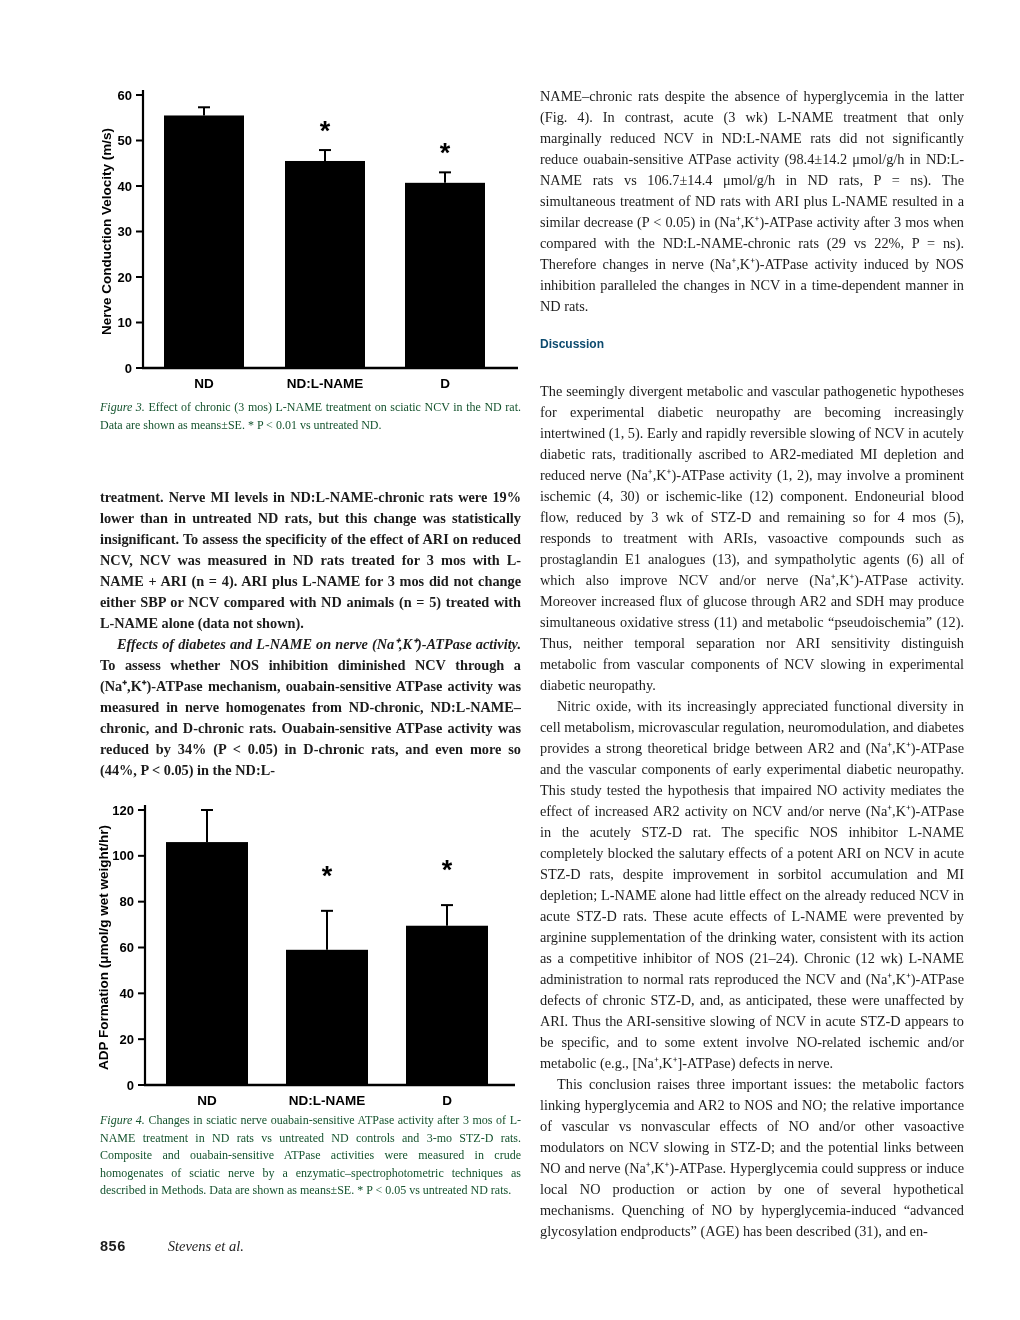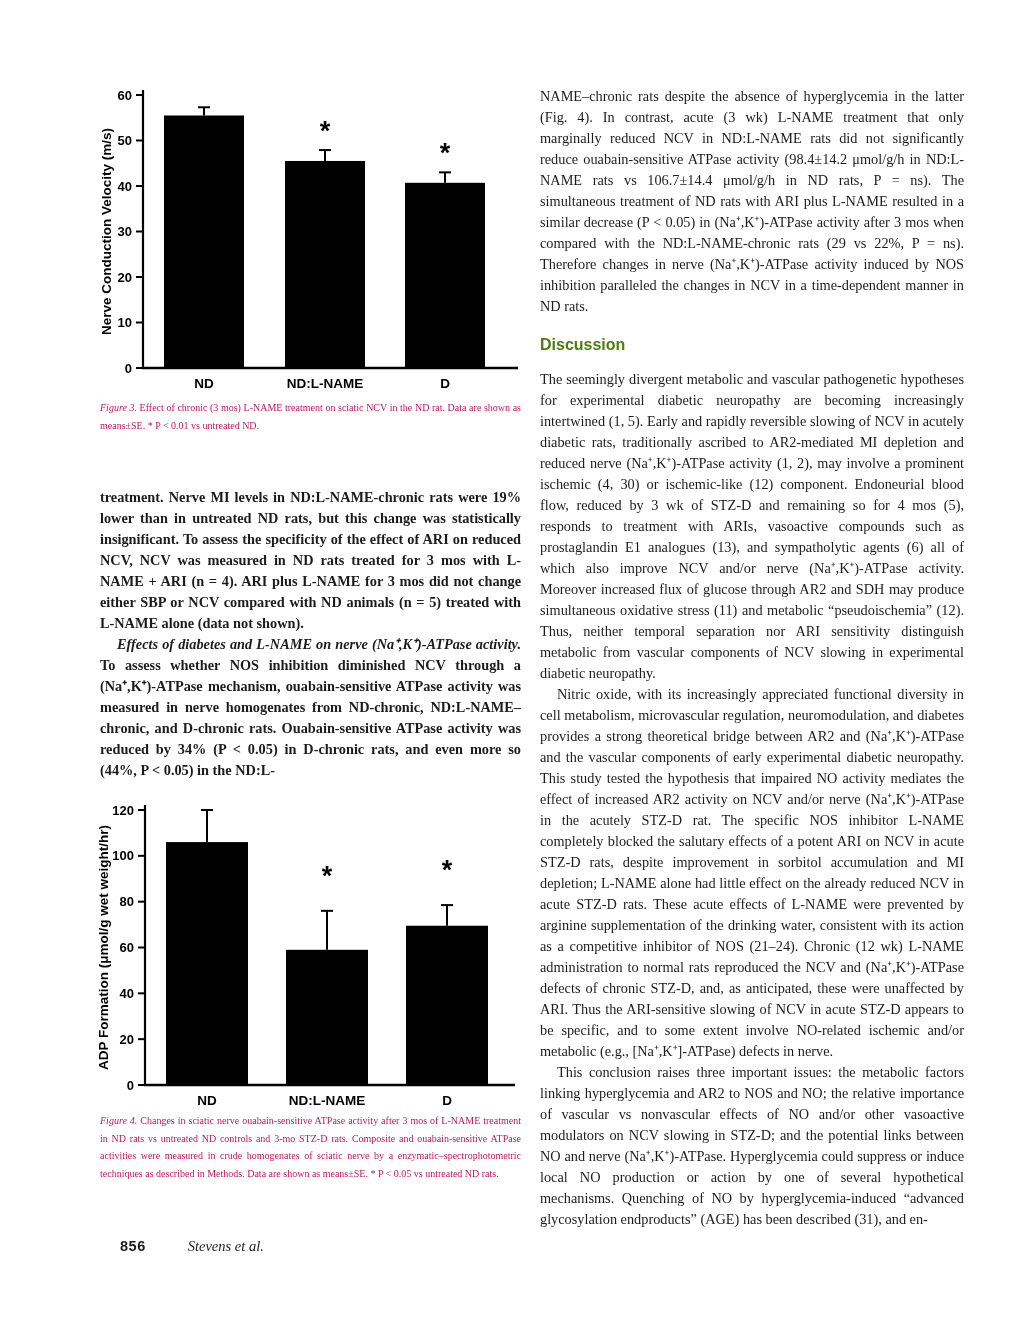--- a/index.html
+++ b/index.html
@@ -18,31 +18,31 @@
     font-size: 14.3px;
     line-height: 21px;
     text-align: justify;
     hyphens: auto;
     -webkit-hyphens: auto;
   }
   .body-text p + p.indent { }
   .indent { text-indent: 17px; }
   .ital { font-style: italic; }
   .caption {
-    font-size: 10px;
+    font-size: 12px;
     line-height: 17.6px;
     text-align: justify;
-    color: #be185d;
+    color: #14532d;
   }
   .discussion-heading {
     font-family: "Liberation Sans", sans-serif;
     font-weight: bold;
-    font-size: 16px;
-    margin: 17px 0 14px 0;
-    color: #4d7c0f;
+    font-size: 12px;
+    margin: 17px 0 26px 0;
+    color: #0c4a6e;
   }
   .chart-svg { display: block; }
   .footer { font-size: 14.5px; }
   .footer .pagenum {
     font-family: "Liberation Sans", sans-serif;
     font-weight: bold;
     letter-spacing: 0.5px;
   }
   .footer .authors {
     font-style: italic;
@@ -124,21 +124,21 @@
       <text x="232" y="79.83333333333334" text-anchor="middle" font-size="27" font-weight="bold" font-family="&quot;Liberation Sans&quot;, sans-serif" fill="#000000">*</text>
       <rect x="311" y="120.72916666666666" width="82" height="159.27083333333334" fill="#000000"></rect>
       <line x1="352" y1="120.72916666666666" x2="352" y2="100.10416666666666" stroke="#000000" stroke-width="2"></line>
       <line x1="346" y1="100.10416666666666" x2="358" y2="100.10416666666666" stroke="#000000" stroke-width="2"></line>
       <text x="352" y="300" text-anchor="middle" font-size="13.5" font-weight="bold" font-family="&quot;Liberation Sans&quot;, sans-serif" fill="#000000">D</text>
       <text x="352" y="74.10416666666666" text-anchor="middle" font-size="27" font-weight="bold" font-family="&quot;Liberation Sans&quot;, sans-serif" fill="#000000">*</text>
     </svg>
 
   <p class="caption abs" style="left:100px; top:1112px; width:421px;"><span class="ital">Figure 4.</span><span> Changes in sciatic nerve ouabain-sensitive ATPase activity after 3 mos of L-NAME treatment in ND rats vs untreated ND controls and 3-mo STZ-D rats. Composite and ouabain-sensitive ATPase activities were measured in crude homogenates of sciatic nerve by a enzymatic–spectrophotometric techniques as described in Methods. Data are shown as means±SE. * P &lt; 0.05 vs untreated ND rats.</span></p>
 
-  <div class="footer abs" style="left:100px; top:1238px;margin-left:20px;">
+  <div class="footer abs" style="left:100px; top:1238px;">
     <span class="pagenum">856</span><span class="authors">Stevens et al.</span>
   </div>
 
   <div class="body-text abs" style="left:540px; top:86px; width:424px;">
     <p>NAME–chronic rats despite the absence of hyperglycemia in the latter (Fig. 4). In contrast, acute (3 wk) L-NAME treatment that only marginally reduced NCV in ND:L-NAME rats did not significantly reduce ouabain-sensitive ATPase activity (98.4±14.2 μmol/g/h in ND:L-NAME rats vs 106.7±14.4 μmol/g/h in ND rats, P = ns). The simultaneous treatment of ND rats with ARI plus L-NAME resulted in a similar decrease (P &lt; 0.05) in (Na⁺,K⁺)-ATPase activity after 3 mos when compared with the ND:L-NAME-chronic rats (29 vs 22%, P = ns). Therefore changes in nerve (Na⁺,K⁺)-ATPase activity induced by NOS inhibition paralleled the changes in NCV in a time-dependent manner in ND rats.</p>
     <h2 class="discussion-heading">Discussion</h2>
     <p>The seemingly divergent metabolic and vascular pathogenetic hypotheses for experimental diabetic neuropathy are becoming increasingly intertwined (1, 5). Early and rapidly reversible slowing of NCV in acutely diabetic rats, traditionally ascribed to AR2-mediated MI depletion and reduced nerve (Na⁺,K⁺)-ATPase activity (1, 2), may involve a prominent ischemic (4, 30) or ischemic-like (12) component. Endoneurial blood flow, reduced by 3 wk of STZ-D and remaining so for 4 mos (5), responds to treatment with ARIs, vasoactive compounds such as prostaglandin E1 analogues (13), and sympatholytic agents (6) all of which also improve NCV and/or nerve (Na⁺,K⁺)-ATPase activity. Moreover increased flux of glucose through AR2 and SDH may produce simultaneous oxidative stress (11) and metabolic “pseudoischemia” (12). Thus, neither temporal separation nor ARI sensitivity distinguish metabolic from vascular components of NCV slowing in experimental diabetic neuropathy.</p>
     <p class="indent">Nitric oxide, with its increasingly appreciated functional diversity in cell metabolism, microvascular regulation, neuromodulation, and diabetes provides a strong theoretical bridge between AR2 and (Na⁺,K⁺)-ATPase and the vascular components of early experimental diabetic neuropathy. This study tested the hypothesis that impaired NO activity mediates the effect of increased AR2 activity on NCV and/or nerve (Na⁺,K⁺)-ATPase in the acutely STZ-D rat. The specific NOS inhibitor L-NAME completely blocked the salutary effects of a potent ARI on NCV in acute STZ-D rats, despite improvement in sorbitol accumulation and MI depletion; L-NAME alone had little effect on the already reduced NCV in acute STZ-D rats. These acute effects of L-NAME were prevented by arginine supplementation of the drinking water, consistent with its action as a competitive inhibitor of NOS (21–24). Chronic (12 wk) L-NAME administration to normal rats reproduced the NCV and (Na⁺,K⁺)-ATPase defects of chronic STZ-D, and, as anticipated, these were unaffected by ARI. Thus the ARI-sensitive slowing of NCV in acute STZ-D appears to be specific, and to some extent involve NO-related ischemic and/or metabolic (e.g., [Na⁺,K⁺]-ATPase) defects in nerve.</p>
     <p class="indent">This conclusion raises three important issues: the metabolic factors linking hyperglycemia and AR2 to NOS and NO; the relative importance of vascular vs nonvascular effects of NO and/or other vasoactive modulators on NCV slowing in STZ-D; and the potential links between NO and nerve (Na⁺,K⁺)-ATPase. Hyperglycemia could suppress or induce local NO production or action by one of several hypothetical mechanisms. Quenching of NO by hyperglycemia-induced “advanced glycosylation endproducts” (AGE) has been described (31), and en-</p>
   </div>

